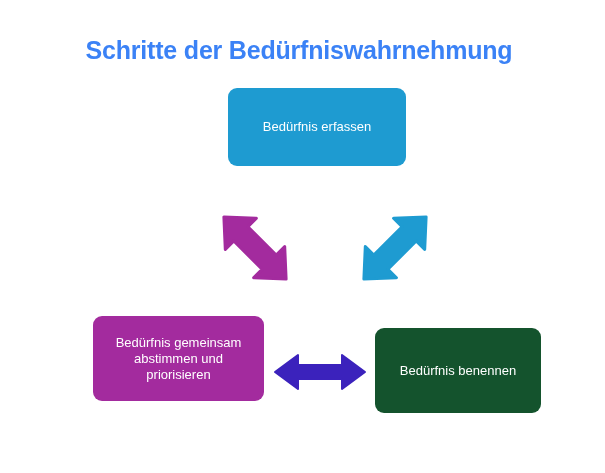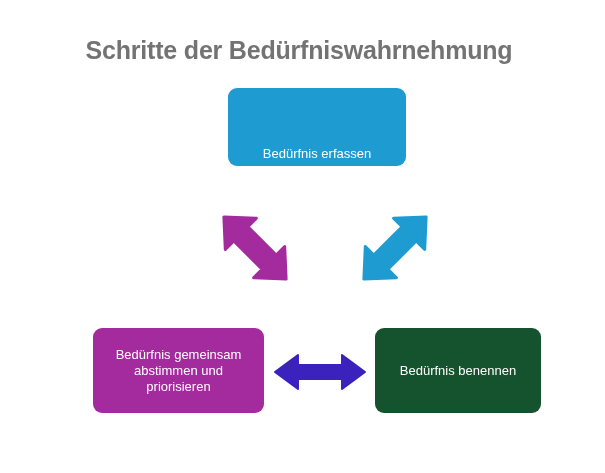--- a/index.html
+++ b/index.html
@@ -18,21 +18,21 @@
     overflow: hidden;
   }
   #diagram-title {
     position: absolute;
     left: 0;
     top: 36px;
     width: 598px;
     text-align: center;
     font-size: 25px;
     font-weight: bold;
-    color: #737373;
+    color: #3b82f6;
     letter-spacing: -0.2px;
     font-family: "Liberation Sans", sans-serif;
   }
   .node {
     position: absolute;
     display: flex;
     align-items: center;
     justify-content: center;
     text-align: center;
     border-radius: 9px;
@@ -44,21 +44,21 @@
     padding: 4px 8px;
   }
   #node-capture {
     left: 228px;
     top: 88px;
     width: 178px;
     height: 78px;
   }
   #node-prioritize {
     left: 93px;
-    top: 328px;
+    top: 316px;
     width: 171px;
     height: 85px;
   }
   #node-name {
     left: 375px;
     top: 328px;
     width: 166px;
     height: 85px;
   }
   .node-label {
@@ -88,21 +88,21 @@
     height: 40px;
   }
 </style>
 </head>
 <body>
 
 <div id="canvas">
 
   <div id="diagram-title">Schritte der Bedürfniswahrnehmung</div>
 
-  <div class="node" id="node-capture" style="background:#1E9BD1;align-items:flex-end;">
+  <div class="node" id="node-capture" style="background:#1E9BD1;">
     <span class="node-label">Bedürfnis erfassen</span>
   </div>
 
   <div class="node" id="node-prioritize" style="background:#A32B9E;">
     <span class="node-label">Bedürfnis gemeinsam
 abstimmen und
 priorisieren</span>
   </div>
 
   <div class="node" id="node-name" style="background:#14532d;">

